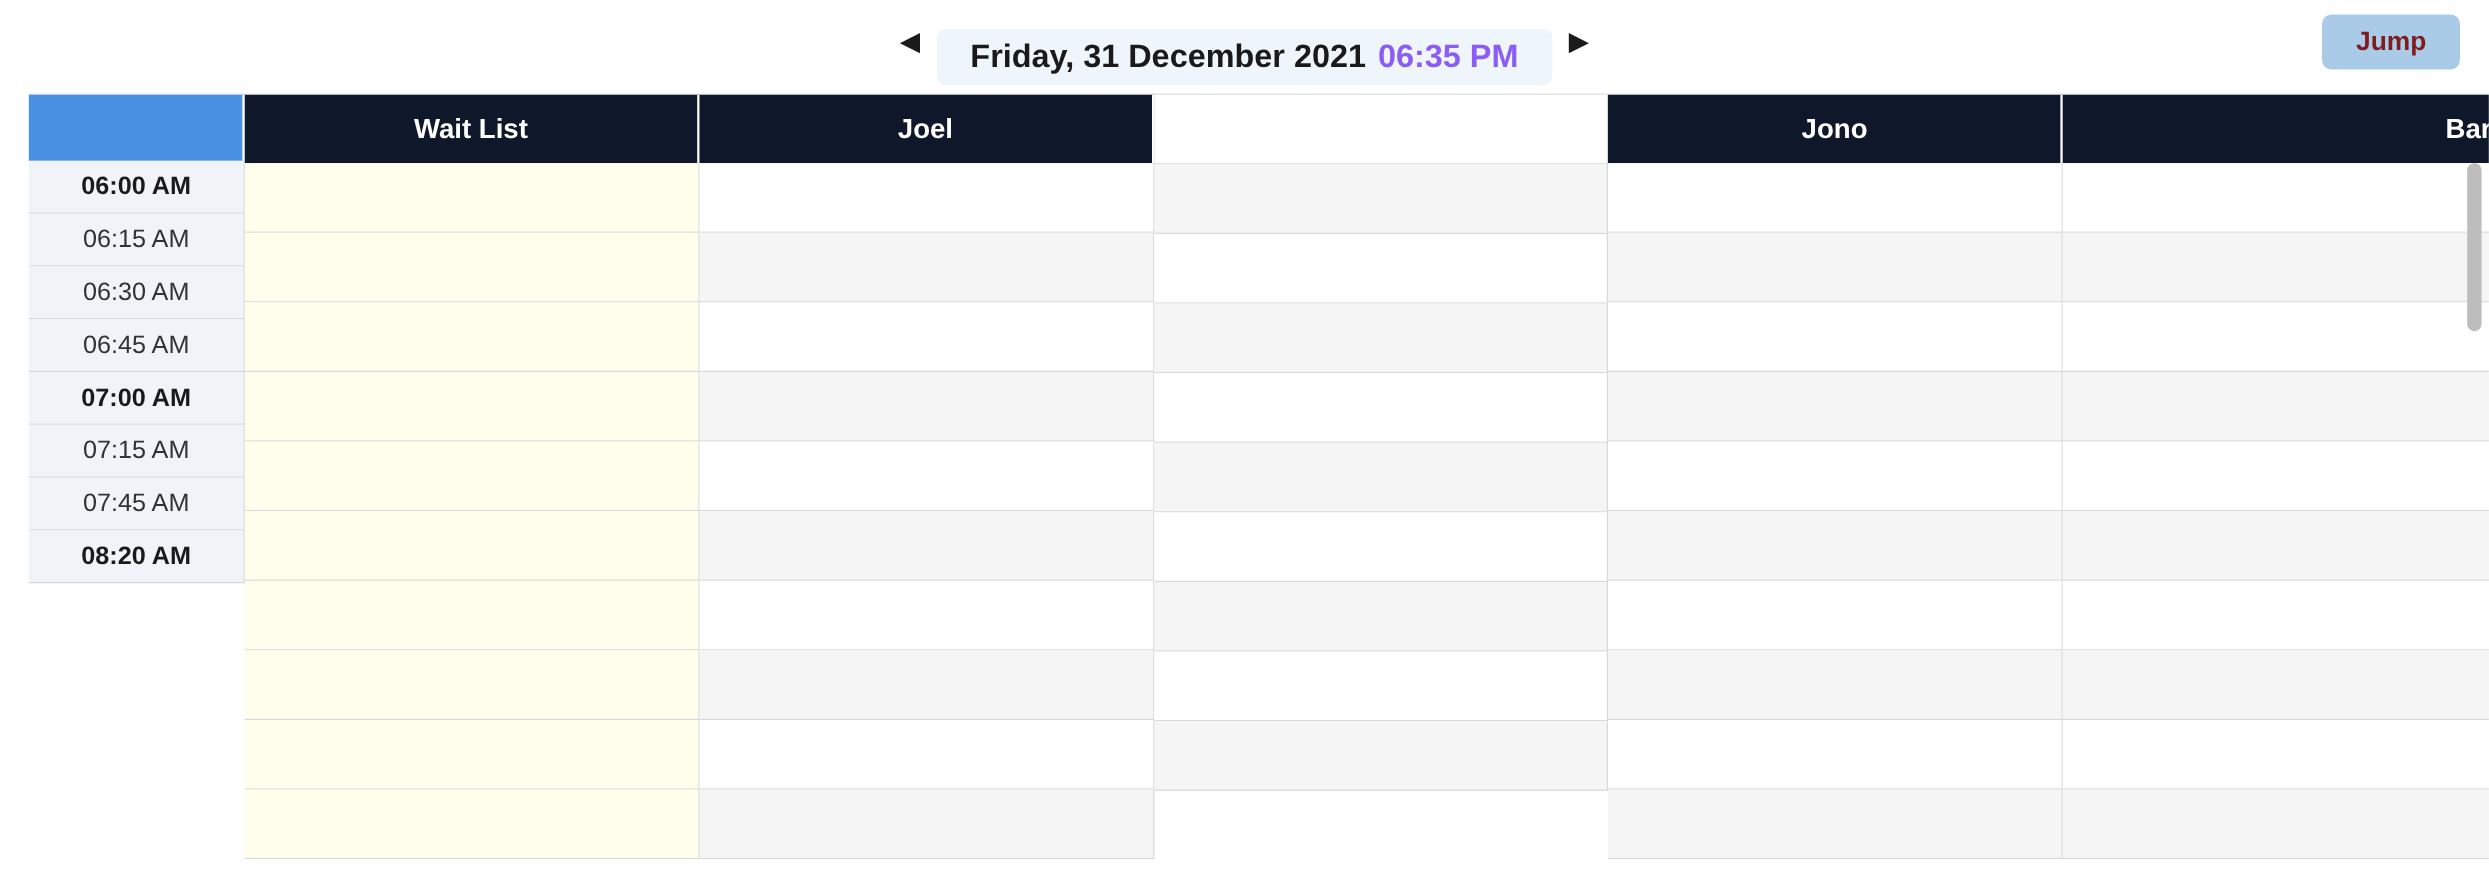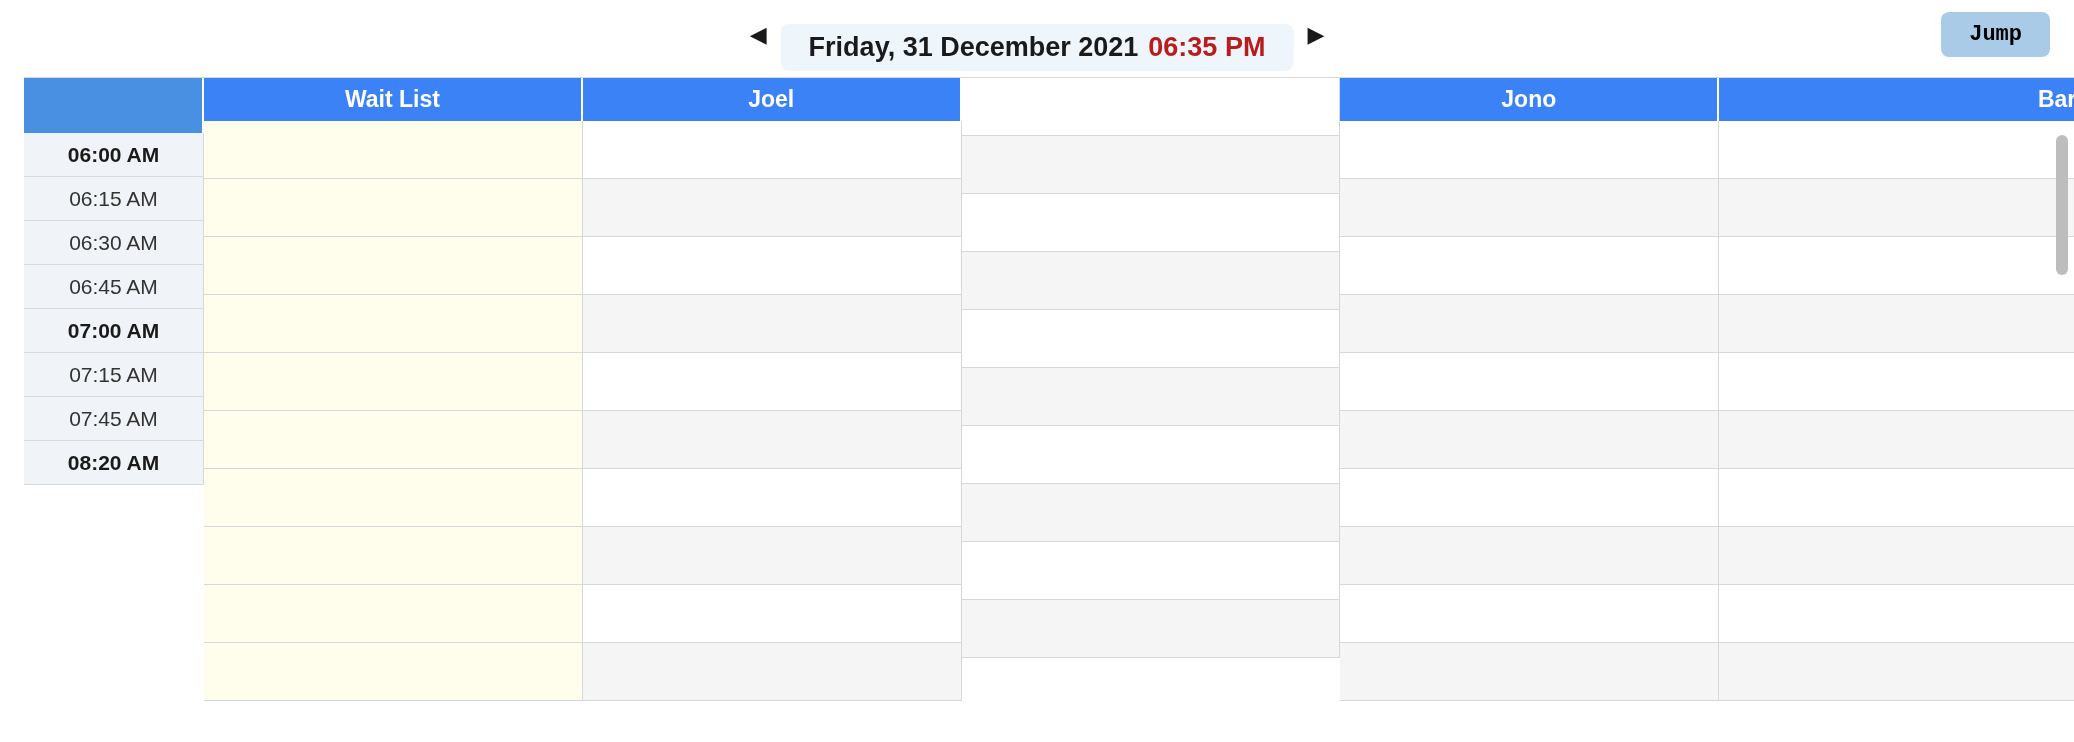--- a/index.html
+++ b/index.html
@@ -9,34 +9,34 @@
     
     .title-group { display: flex; align-items: center; gap: 10px; }
     .menu-icon { display: flex; flex-direction: column; gap: 4px; cursor: pointer; }
     .menu-icon span { display: block; width: 22px; height: 3px; background: #C8102E; border-radius: 1px; }
     .page-title { color: #C8102E; font-size: 30px; font-weight: 700; }
     
     .date-nav { display: flex; align-items: center; gap: 6px; position: absolute; left: 50%; transform: translateX(-50%); }
     .nav-arrow { cursor: pointer; font-size: 22px; color: #1a1a1a; user-select: none; padding: 0 8px; }
     .date-pill { background: #EEF5FB; border-radius: 8px; padding: 8px 28px; display: flex; align-items: center; gap: 10px; margin-top: 25px; }
     .date-text { font-size: 27px; font-weight: 700; color: #1a1a1a; }
-    .time-text { font-size: 27px; font-weight: 700; color: #b91c1c; }
+    .time-text { font-size: 27px; font-weight: 700; color: #8b5cf6; }
     
-    .jump-btn { margin-left: auto; background: #A9CBE8; color: #000000; font-size: 22px; font-weight: 700; border: none; border-radius: 8px; padding: 10px 28px; cursor: pointer; font-family: Liberation Mono, monospace; }
+    .jump-btn { margin-left: auto; background: #A9CBE8; color: #7f1d1d; font-size: 22px; font-weight: 700; border: none; border-radius: 8px; padding: 10px 28px; cursor: pointer; }
     
     .schedule-wrap { position: relative; margin: 0 24px; }
     .schedule { display: flex; border-top: 1px solid #d6d9dc; width: calc(100% + 48px); }
     
     .time-col { width: 180px; flex-shrink: 0; }
     .time-header { height: 55px; background: #4A90E2; border-right: 2px solid #fff; }
     .time-cell { height: 44px; display: flex; align-items: center; justify-content: center; font-size: 21px; color: #333; background: #F0F3F7; border-right: 1px solid #d6d9dc; border-bottom: 1px solid #d6d9dc; }
     .time-cell.hour { font-weight: 700; color: #1a1a1a; }
     
     .res-col { flex: 1; min-width: 220px; }
-    .res-header { height: 43px; background: #3b82f6; color: #fff; font-size: 23px; font-weight: 700; display: flex; align-items: center; justify-content: center; border-right: 2px solid #fff; }
+    .res-header { height: 57px; background: #0f172a; color: #fff; font-size: 23px; font-weight: 700; display: flex; align-items: center; justify-content: center; border-right: 2px solid #fff; }
     .res-col:last-child .res-header { border-right: none; }
     .slot { height: 58px; border-right: 1px solid #d6d9dc; border-bottom: 1px solid #d6d9dc; cursor: pointer; }
     .slot.odd { background: #F5F5F5; }
     .slot.even { background: #fff; }
     .wait-col .slot.odd,
     .wait-col .slot.even { background: #FFFDEB; }
     
     .scrollbar-track { position: absolute; right: -18px; top: 58px; width: 12px; height: 160px; background: transparent; }
     .scrollbar-thumb { width: 12px; height: 140px; background: #BDBDBD; border-radius: 6px; }
     

